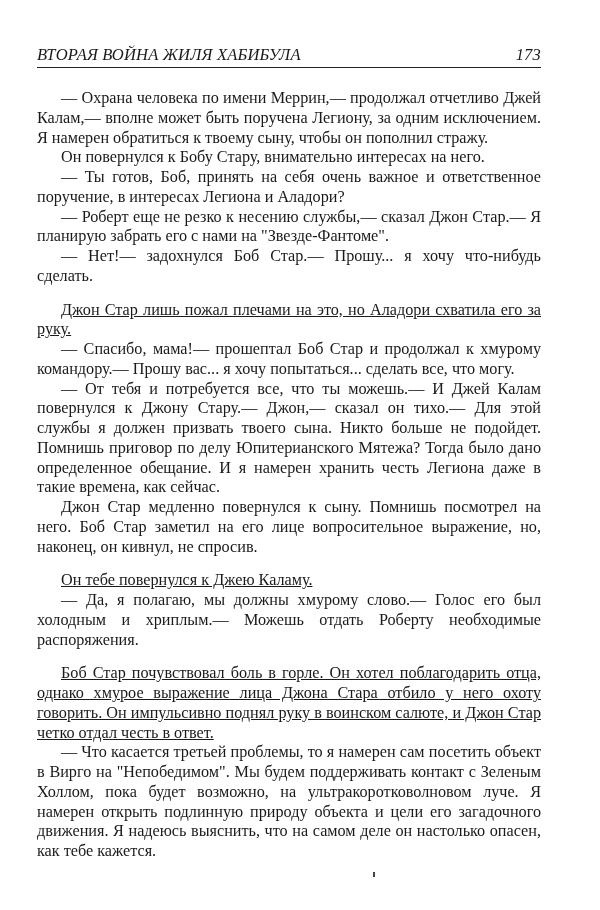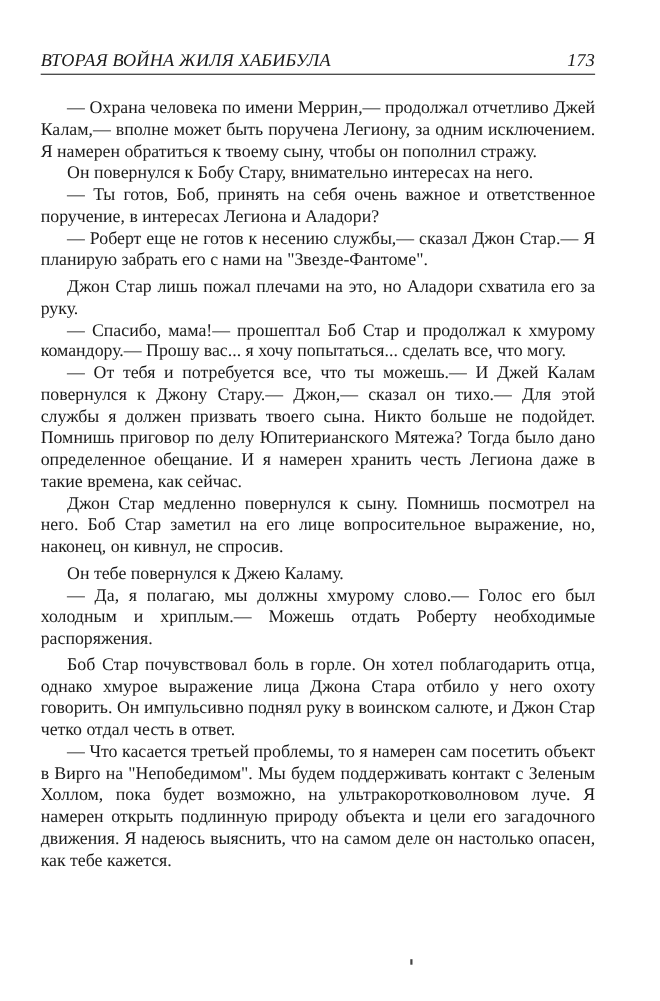--- a/index.html
+++ b/index.html
@@ -42,21 +42,22 @@
       line-height: 19.75px;
     }
     .body-text p {
       margin: 0;
       text-indent: 24px;
       text-align: justify;
       text-align-last: left;
       hyphens: manual;
     }
     .body-text p.gap {
-      margin-top: 4px;
+      margin-top: 14px;
+      text-decoration: underline;
     }
     .stray-mark {
       position: absolute;
       left: 373px;
       top: 872px;
       width: 2px;
       height: 5px;
       background: #444;
     }
   </style>
@@ -65,21 +66,22 @@
 
 <div class="page-header">
   <span>ВТОРАЯ ВОЙНА ЖИЛЯ ХАБИБУЛА</span>
   <span>173</span>
 </div>
 
 <div class="body-text">
   <p>— Охрана человека по имени Меррин,— продолжал отчетливо Джей Калам,— вполне может быть поручена Легиону, за одним исключением. Я намерен обратиться к твоему сыну, чтобы он пополнил стражу.</p>
   <p>Он повернулся к Бобу Стару, внимательно интересах на него.</p>
   <p>— Ты готов, Боб, принять на себя очень важное и ответственное поручение, в интересах Легиона и Аладори?</p>
-  <p>— Роберт еще не готов к несению службы,— сказал Джон Стар.— Я планирую забрать его с нами на "Звезде-Фантоме".</p>
+  <p>— Роберт еще не резко к несению службы,— сказал Джон Стар.— Я планирую забрать его с нами на "Звезде-Фантоме".</p>
+  <p>— Нет!— задохнулся Боб Стар.— Прошу... я хочу что-нибудь сделать.</p>
   <p class="gap">Джон Стар лишь пожал плечами на это, но Аладори схватила его за руку.</p>
   <p>— Спасибо, мама!— прошептал Боб Стар и продолжал к хмурому командору.— Прошу вас... я хочу попытаться... сделать все, что могу.</p>
   <p>— От тебя и потребуется все, что ты можешь.— И Джей Калам повернулся к Джону Стару.— Джон,— сказал он тихо.— Для этой службы я должен призвать твоего сына. Никто больше не подойдет. Помнишь приговор по делу Юпитерианского Мятежа? Тогда было дано определенное обещание. И я намерен хранить честь Легиона даже в такие времена, как сейчас.</p>
   <p>Джон Стар медленно повернулся к сыну. Помнишь посмотрел на него. Боб Стар заметил на его лице вопросительное выражение, но, наконец, он кивнул, не спросив.</p>
   <p class="gap">Он тебе повернулся к Джею Каламу.</p>
   <p>— Да, я полагаю, мы должны хмурому слово.— Голос его был холодным и хриплым.— Можешь отдать Роберту необходимые распоряжения.</p>
   <p class="gap">Боб Стар почувствовал боль в горле. Он хотел поблагодарить отца, однако хмурое выражение лица Джона Стара отбило у него охоту говорить. Он импульсивно поднял руку в воинском салюте, и Джон Стар четко отдал честь в ответ.</p>
   <p>— Что касается третьей проблемы, то я намерен сам посетить объект в Вирго на "Непобедимом". Мы будем поддерживать контакт с Зеленым Холлом, пока будет возможно, на ультракоротковолновом луче. Я намерен открыть подлинную природу объекта и цели его загадочного движения. Я надеюсь выяснить, что на самом деле он настолько опасен, как тебе кажется.</p>
 
 </div>

